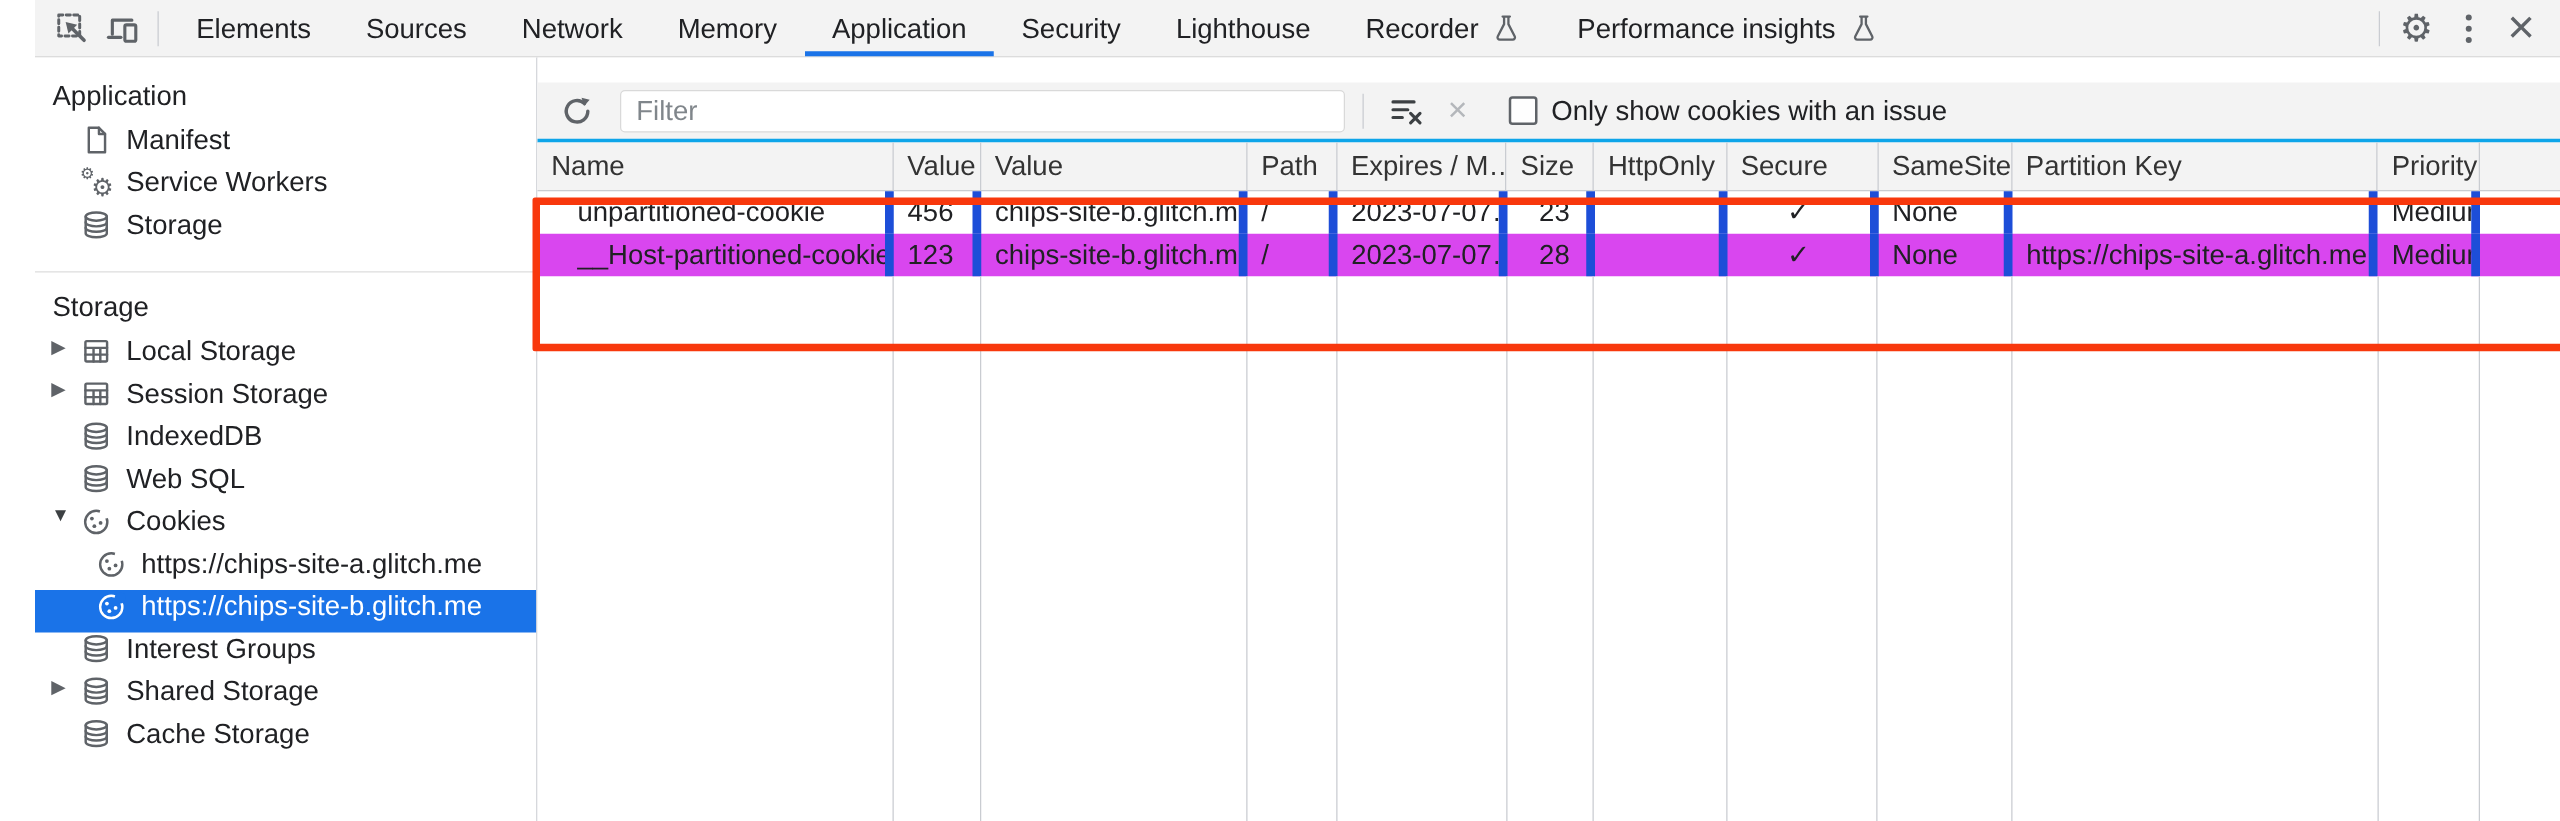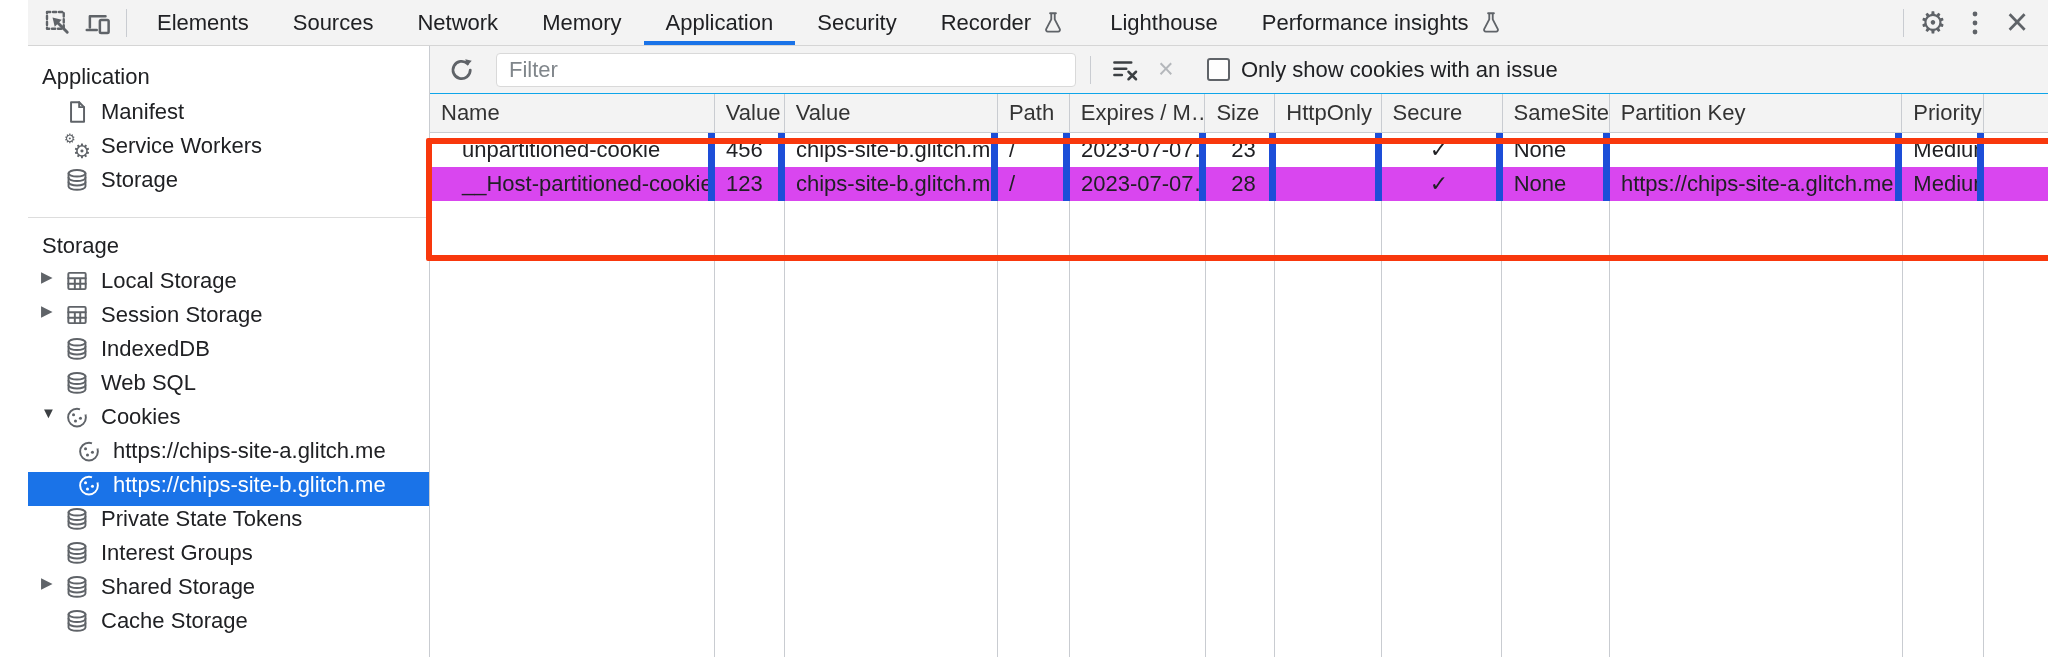--- a/index.html
+++ b/index.html
@@ -38,21 +38,21 @@
   .trow.selected .ticon { color:#fff; }
   .sw-icon { position:relative; display:block; width:26px; height:26px; }
   .sw-icon i { position:absolute; font-style:normal; color:#5f6368; line-height:1; }
   .sw-icon .big { font-size:20px; right:-1px; bottom:-2px; }
   .sw-icon .sm  { font-size:13px; left:0px; top:-1px; }
   .sec-divider { border-top:1px solid #ddd; margin-top:16px; }
   .sec2 .section-header { margin-top:9px; }
 
   
   .panel { flex:1; display:flex; flex-direction:column; position:relative; min-width:0; background:#fff; }
-  .toolbar { height:48px; flex:0 0 auto; background:#f3f3f3; border-bottom:1px solid #0ea5e9; display:flex; align-items:center; padding:0 12px; }
+  .toolbar { height:48px; flex:0 0 auto; background:#f3f3f3; border-bottom:3px solid #0ea5e9; display:flex; align-items:center; padding:0 12px;margin-top:20px; }
   .filter-input { margin-left:14px; width:580px; height:34px; border:1px solid #d9d9d9; border-radius:4px; background:#fff; padding:0 12px; font-family:"Liberation Sans", sans-serif; font-size:22px; color:#202124; outline:none; }
   .filter-input::placeholder { color:#80868b; }
   .toolbar .vdiv { margin:0 14px; }
   .dis { color:#b4b7bb; font-size:27px; margin:0 6px; width:30px; text-align:center; }
   .checkbox { width:23px; height:23px; border:2px solid #5f6368; border-radius:3px; background:#fefefe; margin-left:20px; flex:0 0 auto; cursor:pointer; }
   .cb-label { margin-left:11px; white-space:nowrap; }
 
   
   .grid { flex:1; position:relative; min-height:0; }
   .hrow { display:flex; height:39px; background:#f3f3f3; border-bottom:1px solid #c9ccd1; }
@@ -107,28 +107,28 @@
       <div class="tab">
           <span>Memory</span>
         </div>
       <div class="tab selected">
           <span>Application</span>
         </div>
       <div class="tab">
           <span>Security</span>
         </div>
       <div class="tab">
+          <span>Lighthouse</span>
+        </div>
+      <div class="tab">
           <span>Recorder</span>
         <svg class="svgi-sm flask" viewBox="0 0 24 24">
           <path d="M9.3 3 h5.4 M10.4 3 v5.6 L5.7 17.7 c-.5 1.1.3 2.3 1.5 2.3 h9.6 c1.2 0 2-1.2 1.5-2.3 L13.6 8.6 V3" fill="none" stroke="currentColor" stroke-width="1.7"></path>
         </svg>
       </div>
-      <div class="tab">
-          <span>Lighthouse</span>
-        </div>
       <div class="tab">
           <span>Performance insights</span>
         <svg class="svgi-sm flask" viewBox="0 0 24 24">
           <path d="M9.3 3 h5.4 M10.4 3 v5.6 L5.7 17.7 c-.5 1.1.3 2.3 1.5 2.3 h9.6 c1.2 0 2-1.2 1.5-2.3 L13.6 8.6 V3" fill="none" stroke="currentColor" stroke-width="1.7"></path>
         </svg>
       </div>
     </div>
 
     <div class="tabbar-right">
       <span class="vdiv"></span>
@@ -280,32 +280,20 @@
           <li class="trow">
             <span class="arrow"></span>
             <span class="ticon">
               <svg class="svgi-sm" viewBox="0 0 24 24" fill="none" stroke="currentColor" stroke-width="1.8">
                   <ellipse cx="12" cy="5.8" rx="7.8" ry="3"></ellipse>
                   <path d="M4.2 5.8 V18 c0 1.7 3.5 3 7.8 3 s7.8-1.3 7.8-3 V5.8"></path>
                   <path d="M4.2 10 c0 1.7 3.5 3 7.8 3 s7.8-1.3 7.8-3"></path>
                   <path d="M4.2 14 c0 1.7 3.5 3 7.8 3 s7.8-1.3 7.8-3"></path>
                 </svg>
             </span>
-            <span class="tlabel">Private State Tokens</span>
-          </li>
-          <li class="trow">
-            <span class="arrow"></span>
-            <span class="ticon">
-              <svg class="svgi-sm" viewBox="0 0 24 24" fill="none" stroke="currentColor" stroke-width="1.8">
-                  <ellipse cx="12" cy="5.8" rx="7.8" ry="3"></ellipse>
-                  <path d="M4.2 5.8 V18 c0 1.7 3.5 3 7.8 3 s7.8-1.3 7.8-3 V5.8"></path>
-                  <path d="M4.2 10 c0 1.7 3.5 3 7.8 3 s7.8-1.3 7.8-3"></path>
-                  <path d="M4.2 14 c0 1.7 3.5 3 7.8 3 s7.8-1.3 7.8-3"></path>
-                </svg>
-            </span>
             <span class="tlabel">Interest Groups</span>
           </li>
           <li class="trow">
             <span class="arrow">▶</span>
             <span class="ticon">
               <svg class="svgi-sm" viewBox="0 0 24 24" fill="none" stroke="currentColor" stroke-width="1.8">
                   <ellipse cx="12" cy="5.8" rx="7.8" ry="3"></ellipse>
                   <path d="M4.2 5.8 V18 c0 1.7 3.5 3 7.8 3 s7.8-1.3 7.8-3 V5.8"></path>
                   <path d="M4.2 10 c0 1.7 3.5 3 7.8 3 s7.8-1.3 7.8-3"></path>
                   <path d="M4.2 14 c0 1.7 3.5 3 7.8 3 s7.8-1.3 7.8-3"></path>

